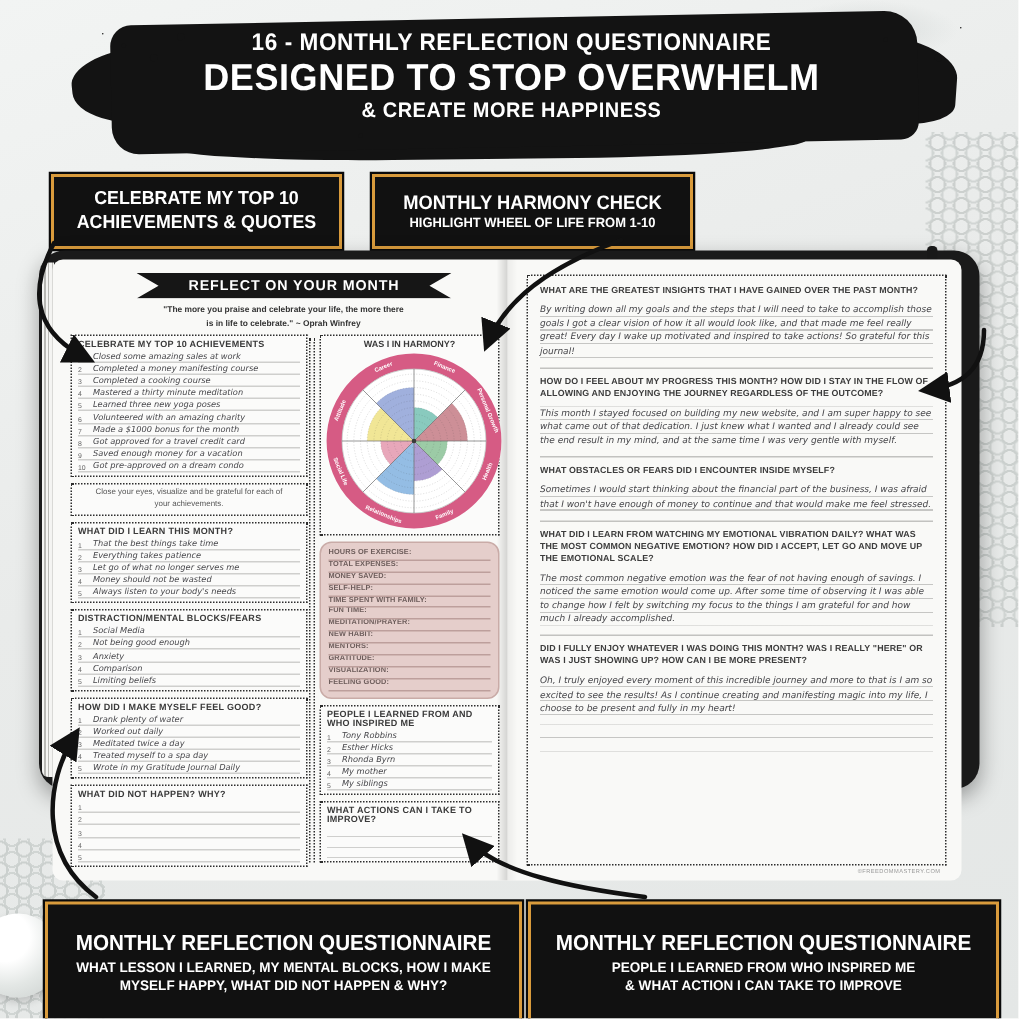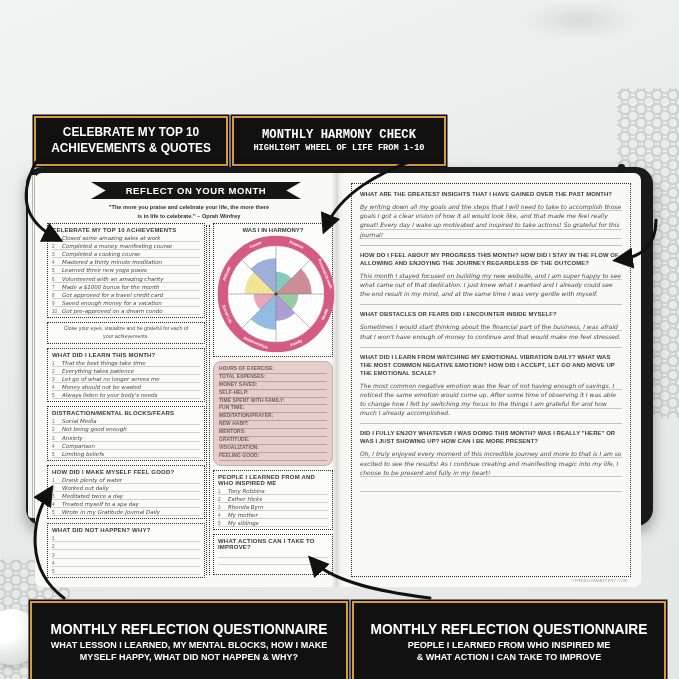--- a/index.html
+++ b/index.html
@@ -35,21 +35,21 @@
   .brush-text .l2{font-size:25px;font-weight:bold;letter-spacing:.4px;transform:scaleX(.96);}
   .brush-text .l3{font-size:14px;font-weight:bold;letter-spacing:.4px;transform:scaleX(.95);}
   
   .callout{position:absolute;background:#111;border:2px solid #d99b3c;box-shadow:0 0 0 1.5px #0a0a0a;
     color:#fff;text-align:center;display:flex;flex-direction:column;justify-content:center;padding:3px 4px;}
   .callout .t1{font-weight:bold;}
   .callout .t2,.callout .t3{font-weight:bold;}
   .c-top{top:116px;height:40px;}
   .c1{left:34px;width:182px;}
   .c1 .t1,.c1 .t2{font-size:12.5px;line-height:1.25;transform:scaleX(.95);}
-  .c2{left:232px;width:202px;font-family:Liberation Mono, monospace;}
+  .c2{left:248px;width:202px;}
   .c2 .t1{font-size:13px;line-height:1.25;transform:scaleX(.94);}
   .c2 .t2{font-size:9px;line-height:1.3;transform:scaleX(.96);}
   .c3{left:459px;width:204px;}
   .c3 .t1{font-size:13px;line-height:1.25;transform:scaleX(.94);}
   .c3 .t2{font-size:9px;line-height:1.3;transform:scaleX(.96);}
   .c-bot{top:601px;height:72px;}
   .c4{left:30px;width:306px;}
   .c5{left:352px;width:302px;}
   .c-bot .t1{font-size:14.5px;line-height:1.3;transform:scaleX(.95);}
   .c-bot .t2,.c-bot .t3{font-size:9.3px;line-height:1.35;transform:scaleX(.97);}
@@ -103,20 +103,32 @@
 </head>
 <body>
 
 <div id="canvas">
 
   <div class="hexpat hex-tr"></div>
   <div class="hexpat hex-bl"></div>
   <div class="sphere"></div>
   <div class="smudge"></div>
 
+  <div class="brush">
+    <div class="blob b2"></div>
+    <div class="blob b3"></div>
+    <div class="blob b4"></div>
+    <div class="blob b1"></div>
+    <div class="splat" style="left:70px;top:18px;"></div>
+    <div class="brush-text">
+      <div class="l1">16 - MONTHLY REFLECTION QUESTIONNAIRE</div>
+      <div class="l2">DESIGNED TO STOP OVERWHELM</div>
+      <div class="l3">&amp; CREATE MORE HAPPINESS</div>
+    </div>
+  </div>
 
   <div class="callout c-top c1">
     <div class="t1">CELEBRATE MY TOP 10</div>
     <div class="t2">ACHIEVEMENTS &amp; QUOTES</div>
   </div>
   <div class="callout c-top c2">
     <div class="t1">MONTHLY HARMONY CHECK</div>
     <div class="t2">HIGHLIGHT WHEEL OF LIFE FROM 1-10</div>
   </div>
 

